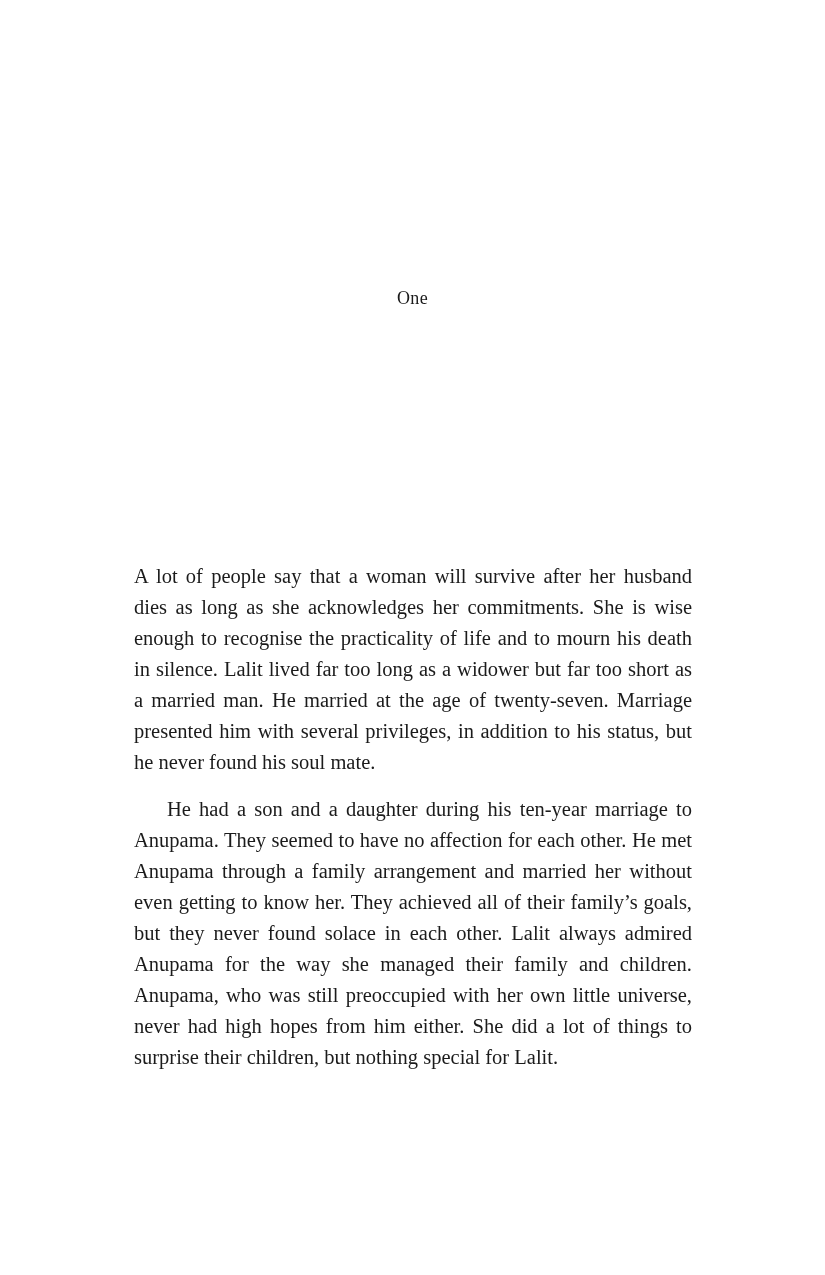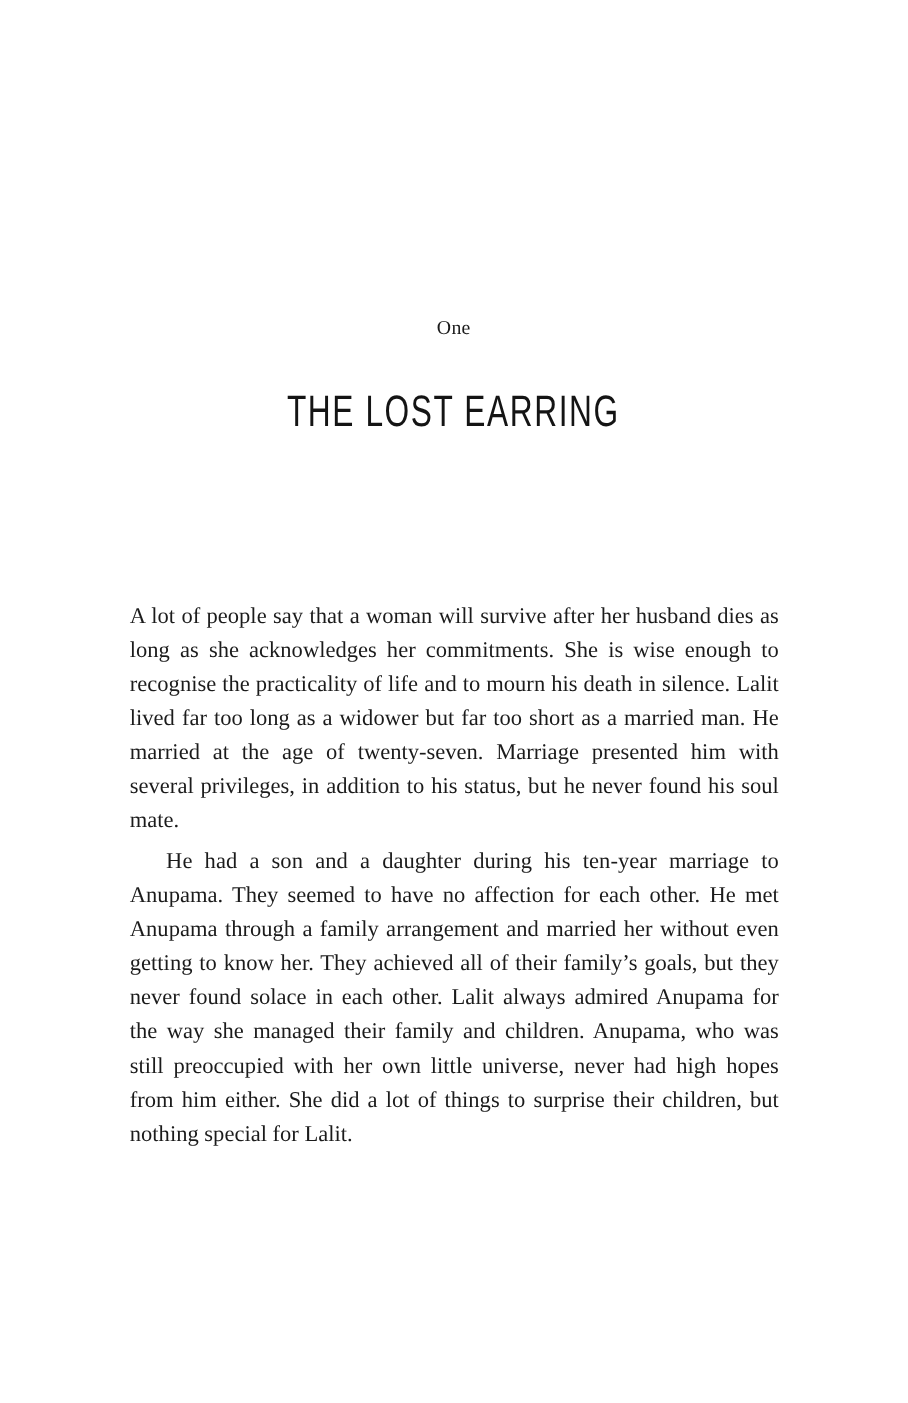--- a/index.html
+++ b/index.html
@@ -49,21 +49,21 @@
     position: absolute;
     top: 545px;
     left: 118px;
     width: 590px;
     font-size: 20.5px;
     line-height: 31px;
     text-align: justify;
     color: #1b1b1b;
   }
   .body-text p {
-    margin: 0;
+    margin: 16px;
     padding: 0;
   }
   .body-text p + p {
     margin-top: 6px;
     text-indent: 33px;
   }
   .page-number {
     position: absolute;
     top: 1180px;
     left: 0;
@@ -73,23 +73,20 @@
     color: #1b1b1b;
   }
 </style>
 </head>
 <body>
 
 <div class="page">
 
   <div class="chapter-number">One</div>
 
-  <div class="chapter-title-wrap">
-    <span class="chapter-title">THE LOST EARRING</span>
-  </div>
 
   <div class="body-text">
     <p>A lot of people say that a woman will survive after her husband dies as long as she acknowledges her commitments. She is wise enough to recognise the practicality of life and to mourn his death in silence. Lalit lived far too long as a widower but far too short as a married man. He married at the age of twenty-seven. Marriage presented him with several privileges, in addition to his status, but he never found his soul mate.</p>
     <p>He had a son and a daughter during his ten-year marriage to Anupama. They seemed to have no affection for each other. He met Anupama through a family arrangement and married her without even getting to know her. They achieved all of their family’s goals, but they never found solace in each other. Lalit always admired Anupama for the way she managed their family and children. Anupama, who was still preoccupied with her own little universe, never had high hopes from him either. She did a lot of things to surprise their children, but nothing special for Lalit.</p>
   </div>
 
   <div class="page-number">1</div>
 
 </div>
 

